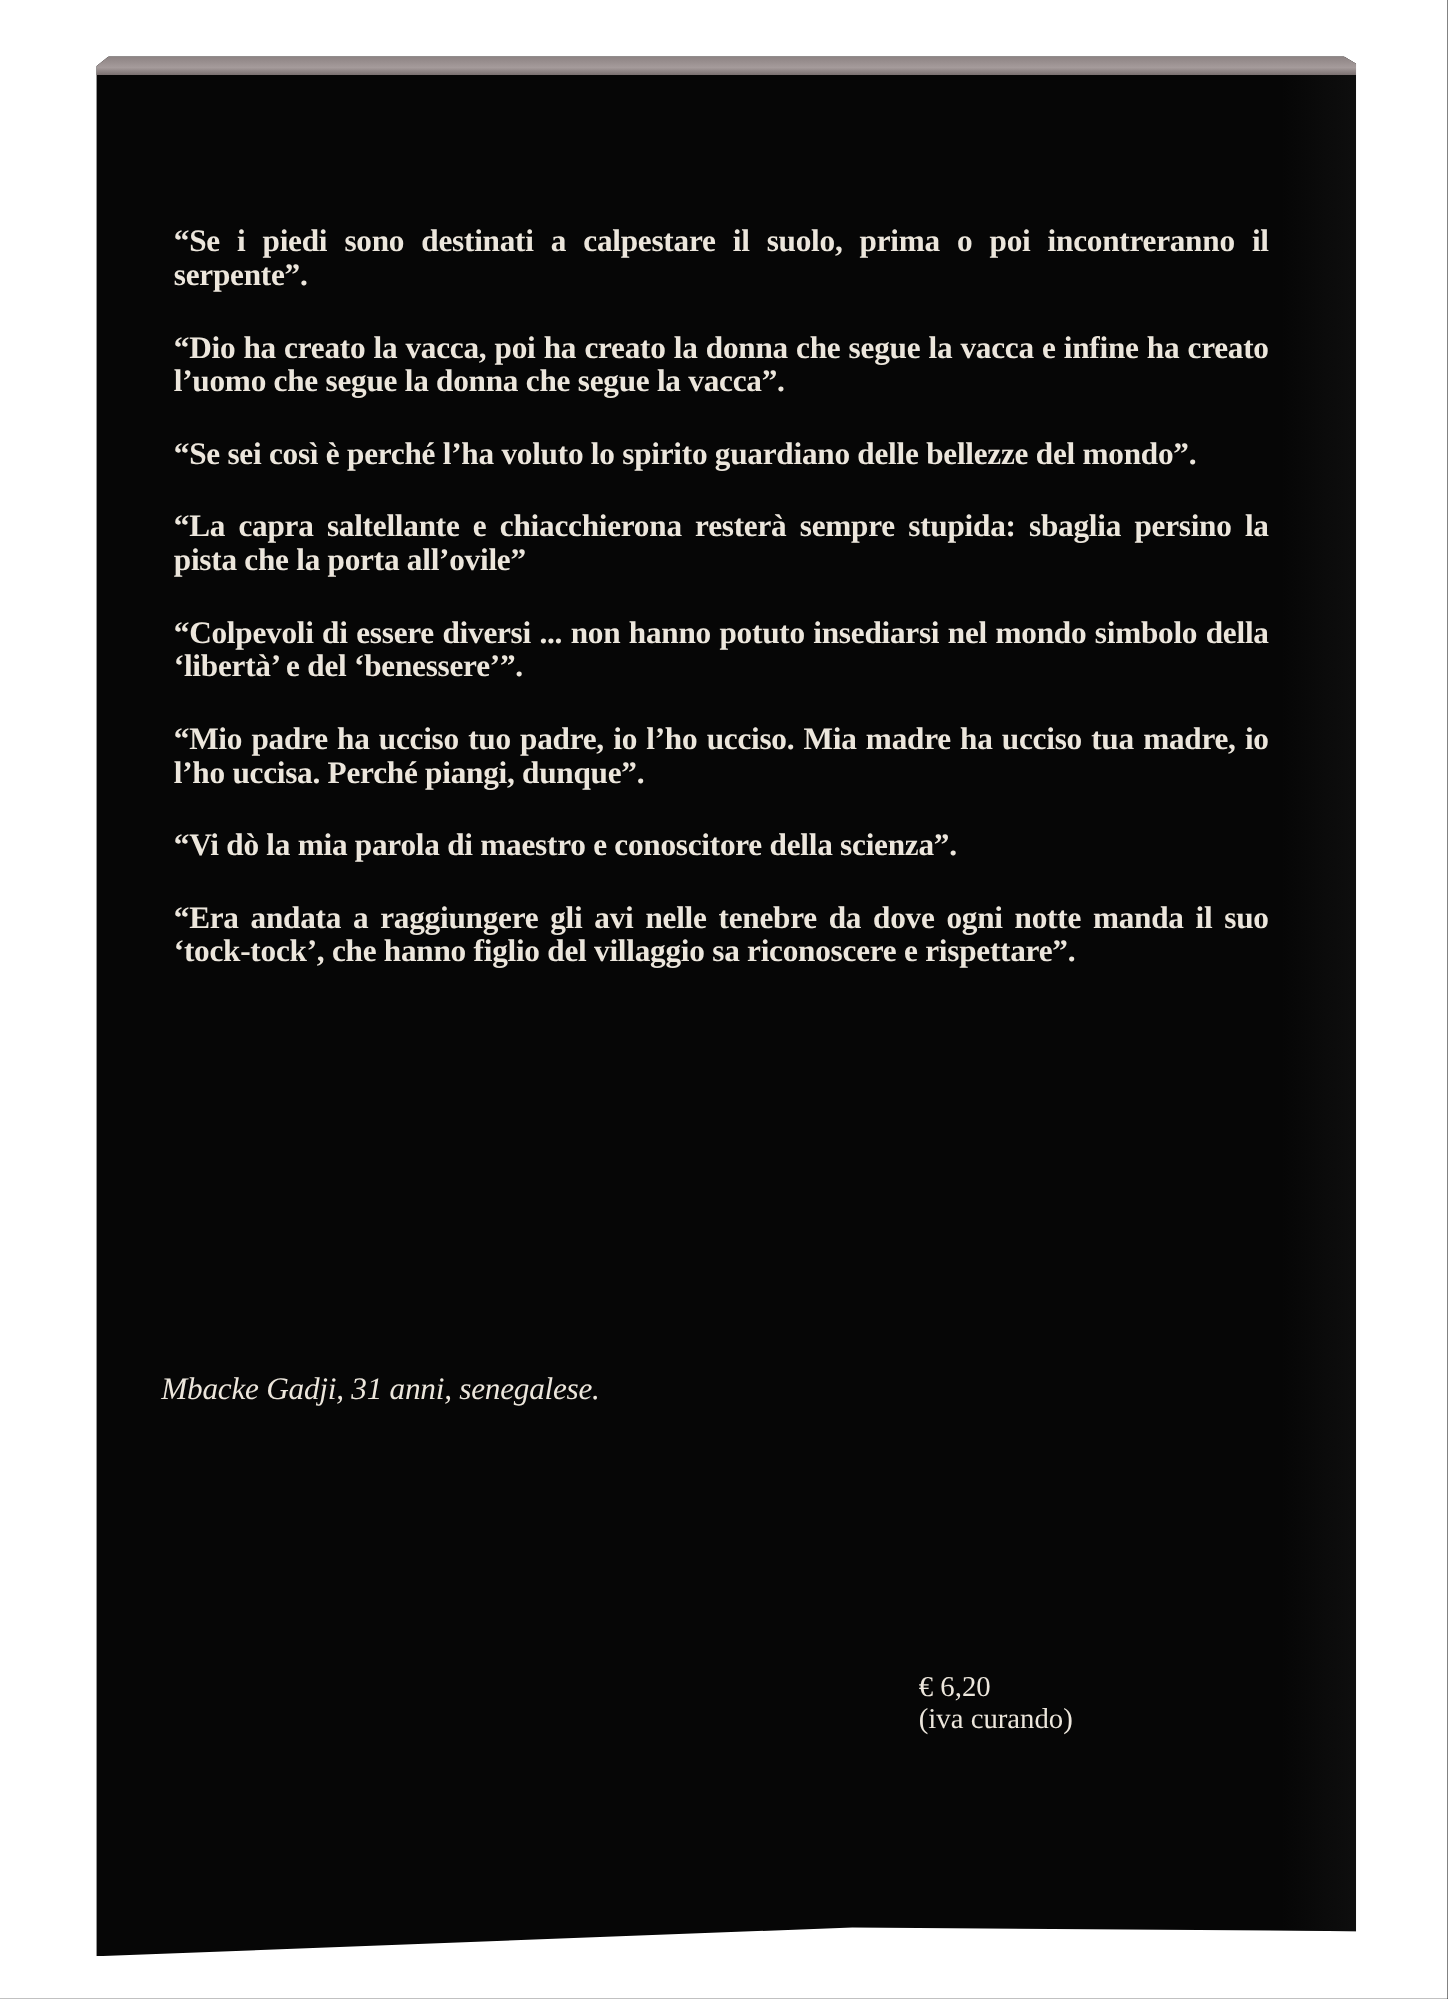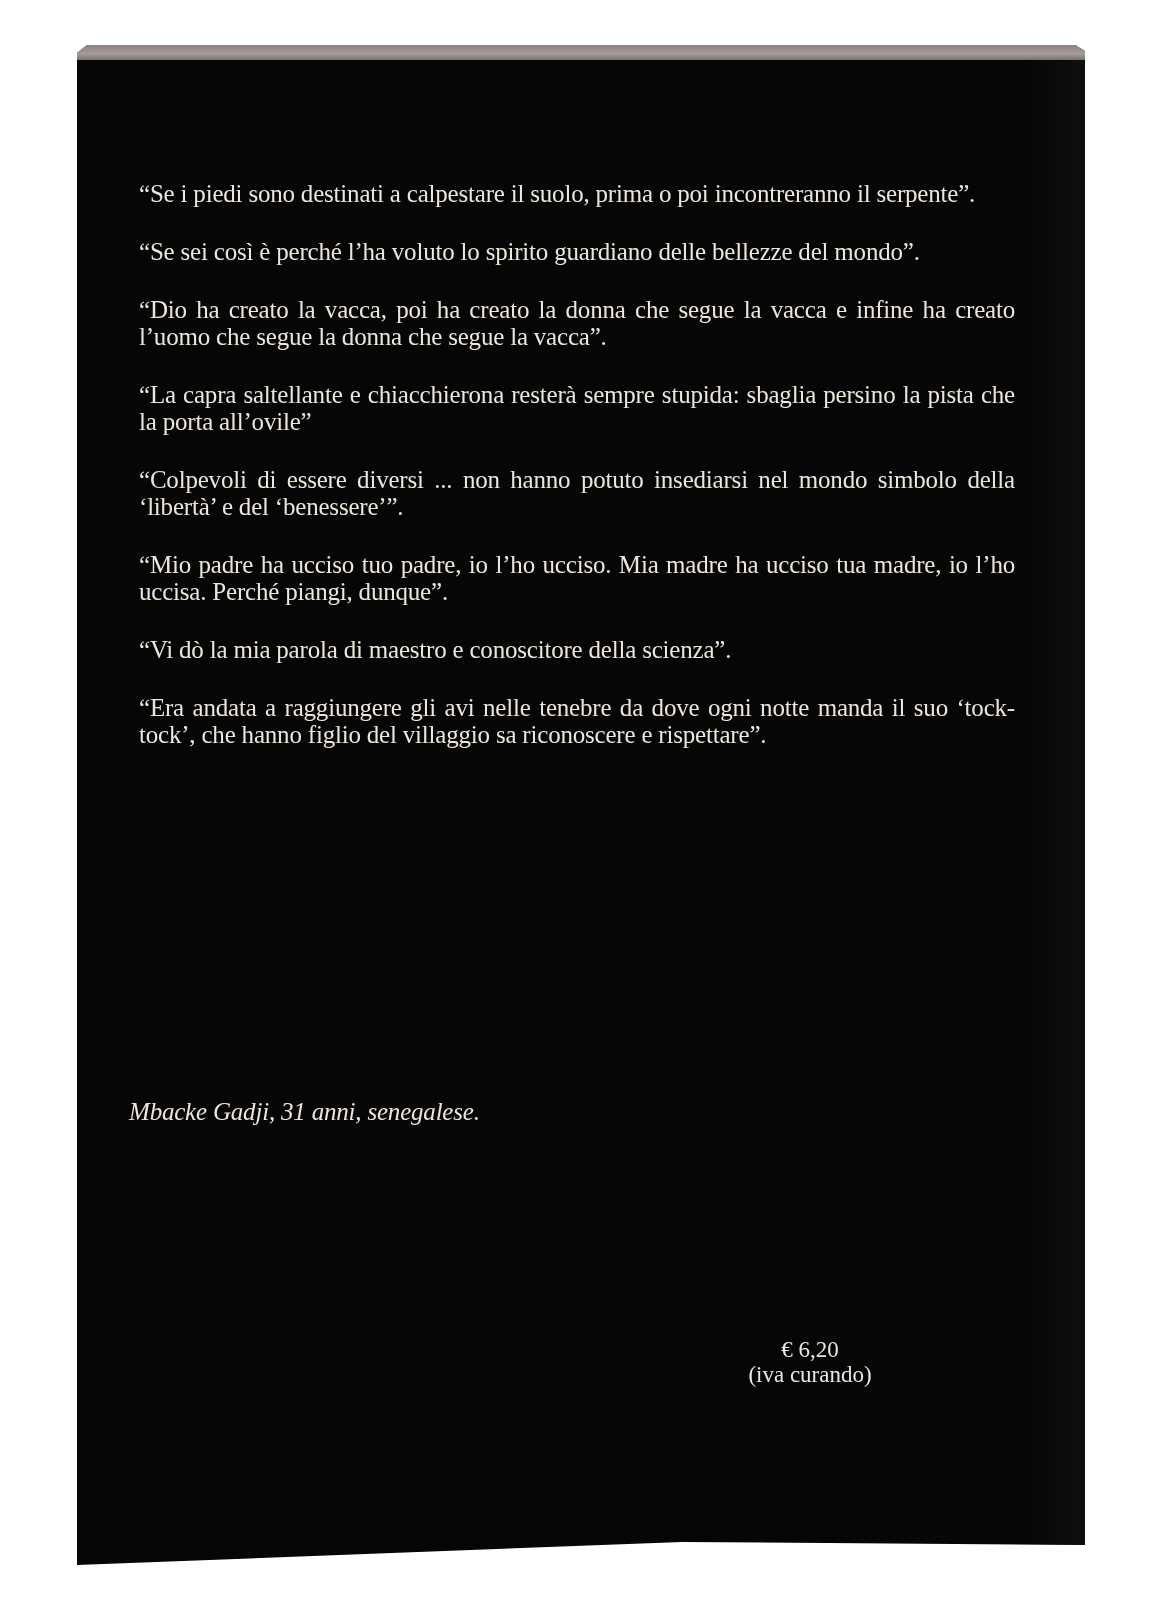--- a/index.html
+++ b/index.html
@@ -30,53 +30,53 @@
   .quotes {
     position: absolute;
     left: 62px; top: 135px;
     width: 876px;
     color: #ece6dc;
     font-size: 25px;
     line-height: 27px;
     text-align: justify;
     letter-spacing: -0.2px;
   }
-  .quote { margin: 0 0 31px 0; }
+  .quote { margin: 0 0 31px 0; font-weight: bold; }
   .bio {
     position: absolute;
     left: 52px; top: 1052px;
     width: 882px;
     color: #ece6dc;
     font-size: 25px;
     line-height: 29px;
     text-align: justify;
     letter-spacing: -0.2px;
   }
   .bio p { margin: 0; font-style: italic; }
   .price {
     position: absolute;
     left: 658px; top: 1292px;
     width: 150px;
     color: #ece6dc;
     font-size: 23px;
     line-height: 25px;
-    text-align: center;
+    text-align: left;
   }
 </style>
 </head>
 <body>
 
 <div class="book">
   <div class="top-edge"></div>
   <div class="right-shade"></div>
 
   <div class="quotes">
     <p class="quote">“Se i piedi sono destinati a calpestare il suolo, prima o poi incontreranno il serpente”.</p>
+    <p class="quote">“Dio ha creato la vacca, poi ha creato la donna che segue la vacca e infine ha creato l’uomo che segue la donna che segue la vacca”.</p>
     <p class="quote">“Se sei così è perché l’ha voluto lo spirito guardiano delle bellezze del mondo”.</p>
-    <p class="quote">“Dio ha creato la vacca, poi ha creato la donna che segue la vacca e infine ha creato l’uomo che segue la donna che segue la vacca”.</p>
     <p class="quote">“La capra saltellante e chiacchierona resterà sempre stupida: sbaglia persino la pista che la porta all’ovile”</p>
     <p class="quote">“Colpevoli di essere diversi ... non hanno potuto insediarsi nel mondo simbolo della ‘libertà’ e del ‘benessere’”.</p>
     <p class="quote">“Mio padre ha ucciso tuo padre, io l’ho ucciso. Mia madre ha ucciso tua madre, io l’ho uccisa. Perché piangi, dunque”.</p>
     <p class="quote">“Vi dò la mia parola di maestro e conoscitore della scienza”.</p>
     <p class="quote">“Era andata a raggiungere gli avi nelle tenebre da dove ogni notte manda il suo ‘tock-tock’, che hanno figlio del villaggio sa riconoscere e rispettare”.</p>
   </div>
 
   <div class="bio">
     <p>Mbacke Gadji, 31 anni, senegalese.</p>
   </div>

